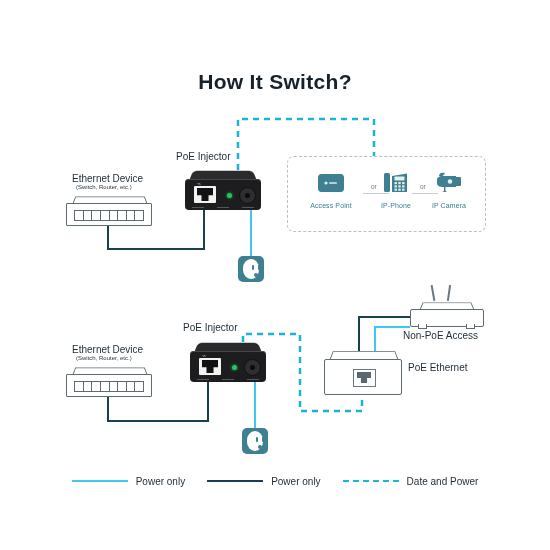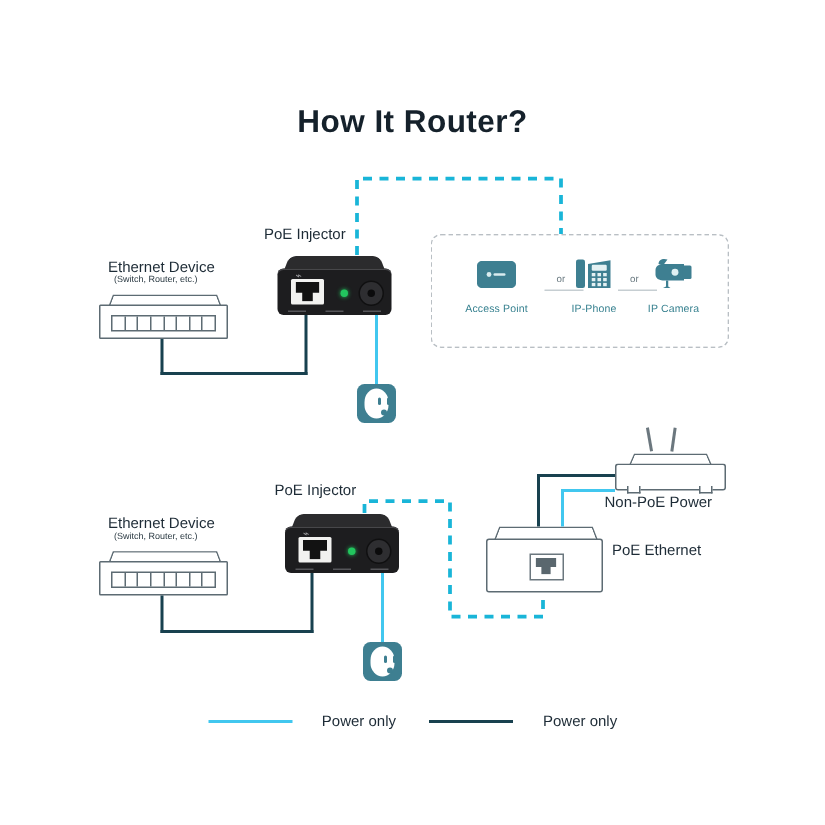--- a/index.html
+++ b/index.html
@@ -154,34 +154,34 @@
   }
   .rtr .foot{position:absolute;top:24px;width:7px;height:4px;border:1px solid #5d6b73;border-top:none;background:#fff;}
   .rtr .foot.f1{left:8px;}
   .rtr .foot.f2{left:56px;}
 
   
   #legend{
     position:absolute;left:0;top:470px;width:550px;height:22px;
     display:flex;align-items:center;justify-content:center;gap:22px;
   }
-  .lg{display:flex;align-items:center;gap:20px;}
+  .lg{display:flex;align-items:center;gap:8px;}
   .lg .swatch{display:block;width:56px;height:0;}
   .lg .swatch.solid{height:2.5px;}
   .lg .swatch.dashed{
     height:0;border-top:2.5px dashed #19b5d8;
   }
   .lg .txt{font-size:10px;color:#1d2b36;white-space:nowrap;}
 </style>
 </head>
 <body>
 
 <div id="stage">
 
-  <div id="title">How It Router?</div>
+  <div id="title">How It Switch?</div>
 
   <div class="lbl" style="left:72px;top:173px;">Ethernet Device</div>
   <div class="lbl-sub" style="left:76px;top:184px;">(Switch, Router, etc.)</div>
 
   <div class="eth" style="left:66px;top:195px;">
     <div class="top"></div>
     <div class="body">
       <div class="ports">
         <i></i>
           <i></i>
@@ -347,26 +347,30 @@
   <div class="ln ln-power" style="left:374px;top:326px;width:36px;height:2px;"></div>
 
   <div class="rtr" style="left:410px;top:300px;">
     <div class="ant a1"></div>
     <div class="ant a2"></div>
     <div class="top"></div>
     <div class="body"></div>
     <div class="foot f1"></div>
     <div class="foot f2"></div>
   </div>
-  <div class="lbl" style="left:403px;top:330px;">Non-PoE Power</div>
+  <div class="lbl" style="left:403px;top:330px;">Non-PoE Access</div>
 
   <div id="legend">
     <div class="lg">
       <span class="swatch solid" style="background:#41c7ef;"></span>
       <span class="txt">Power only</span>
     </div>
     <div class="lg">
       <span class="swatch solid" style="background:#18414f;"></span>
       <span class="txt">Power only</span>
     </div>
+    <div class="lg">
+      <span class="swatch dashed"></span>
+      <span class="txt">Date and Power</span>
+    </div>
   </div>
 
 </div>
 
 </body></html>

